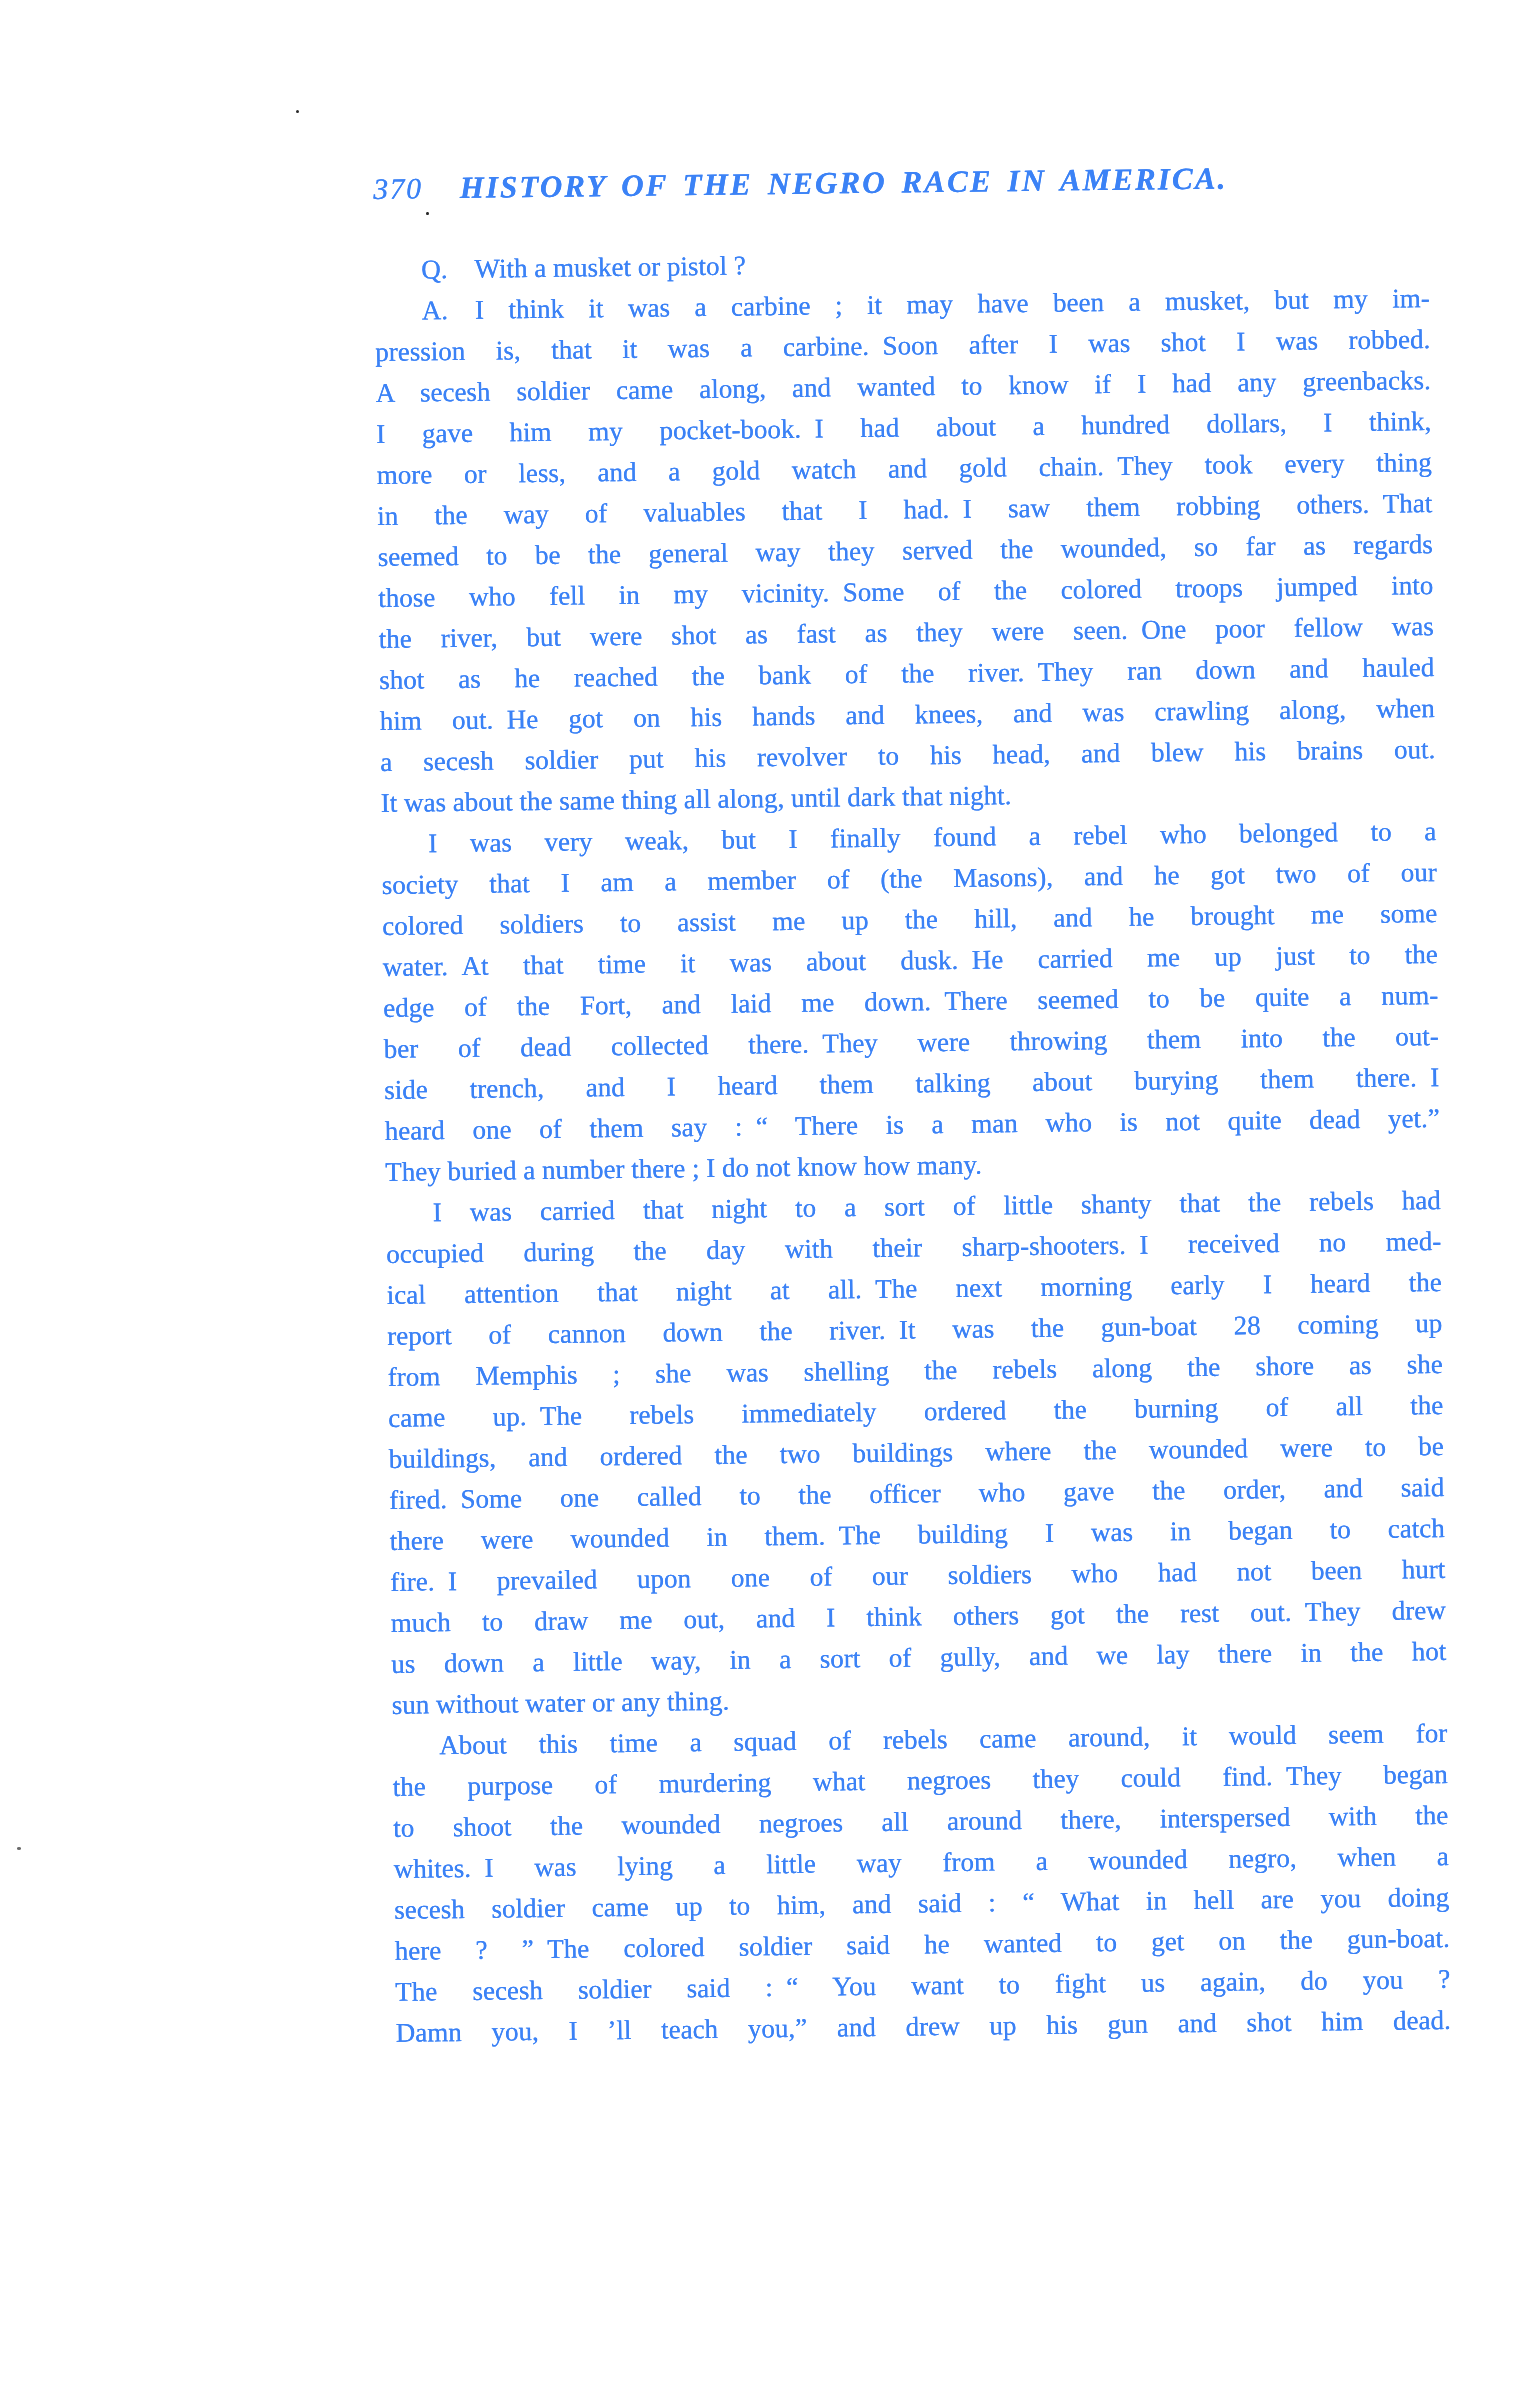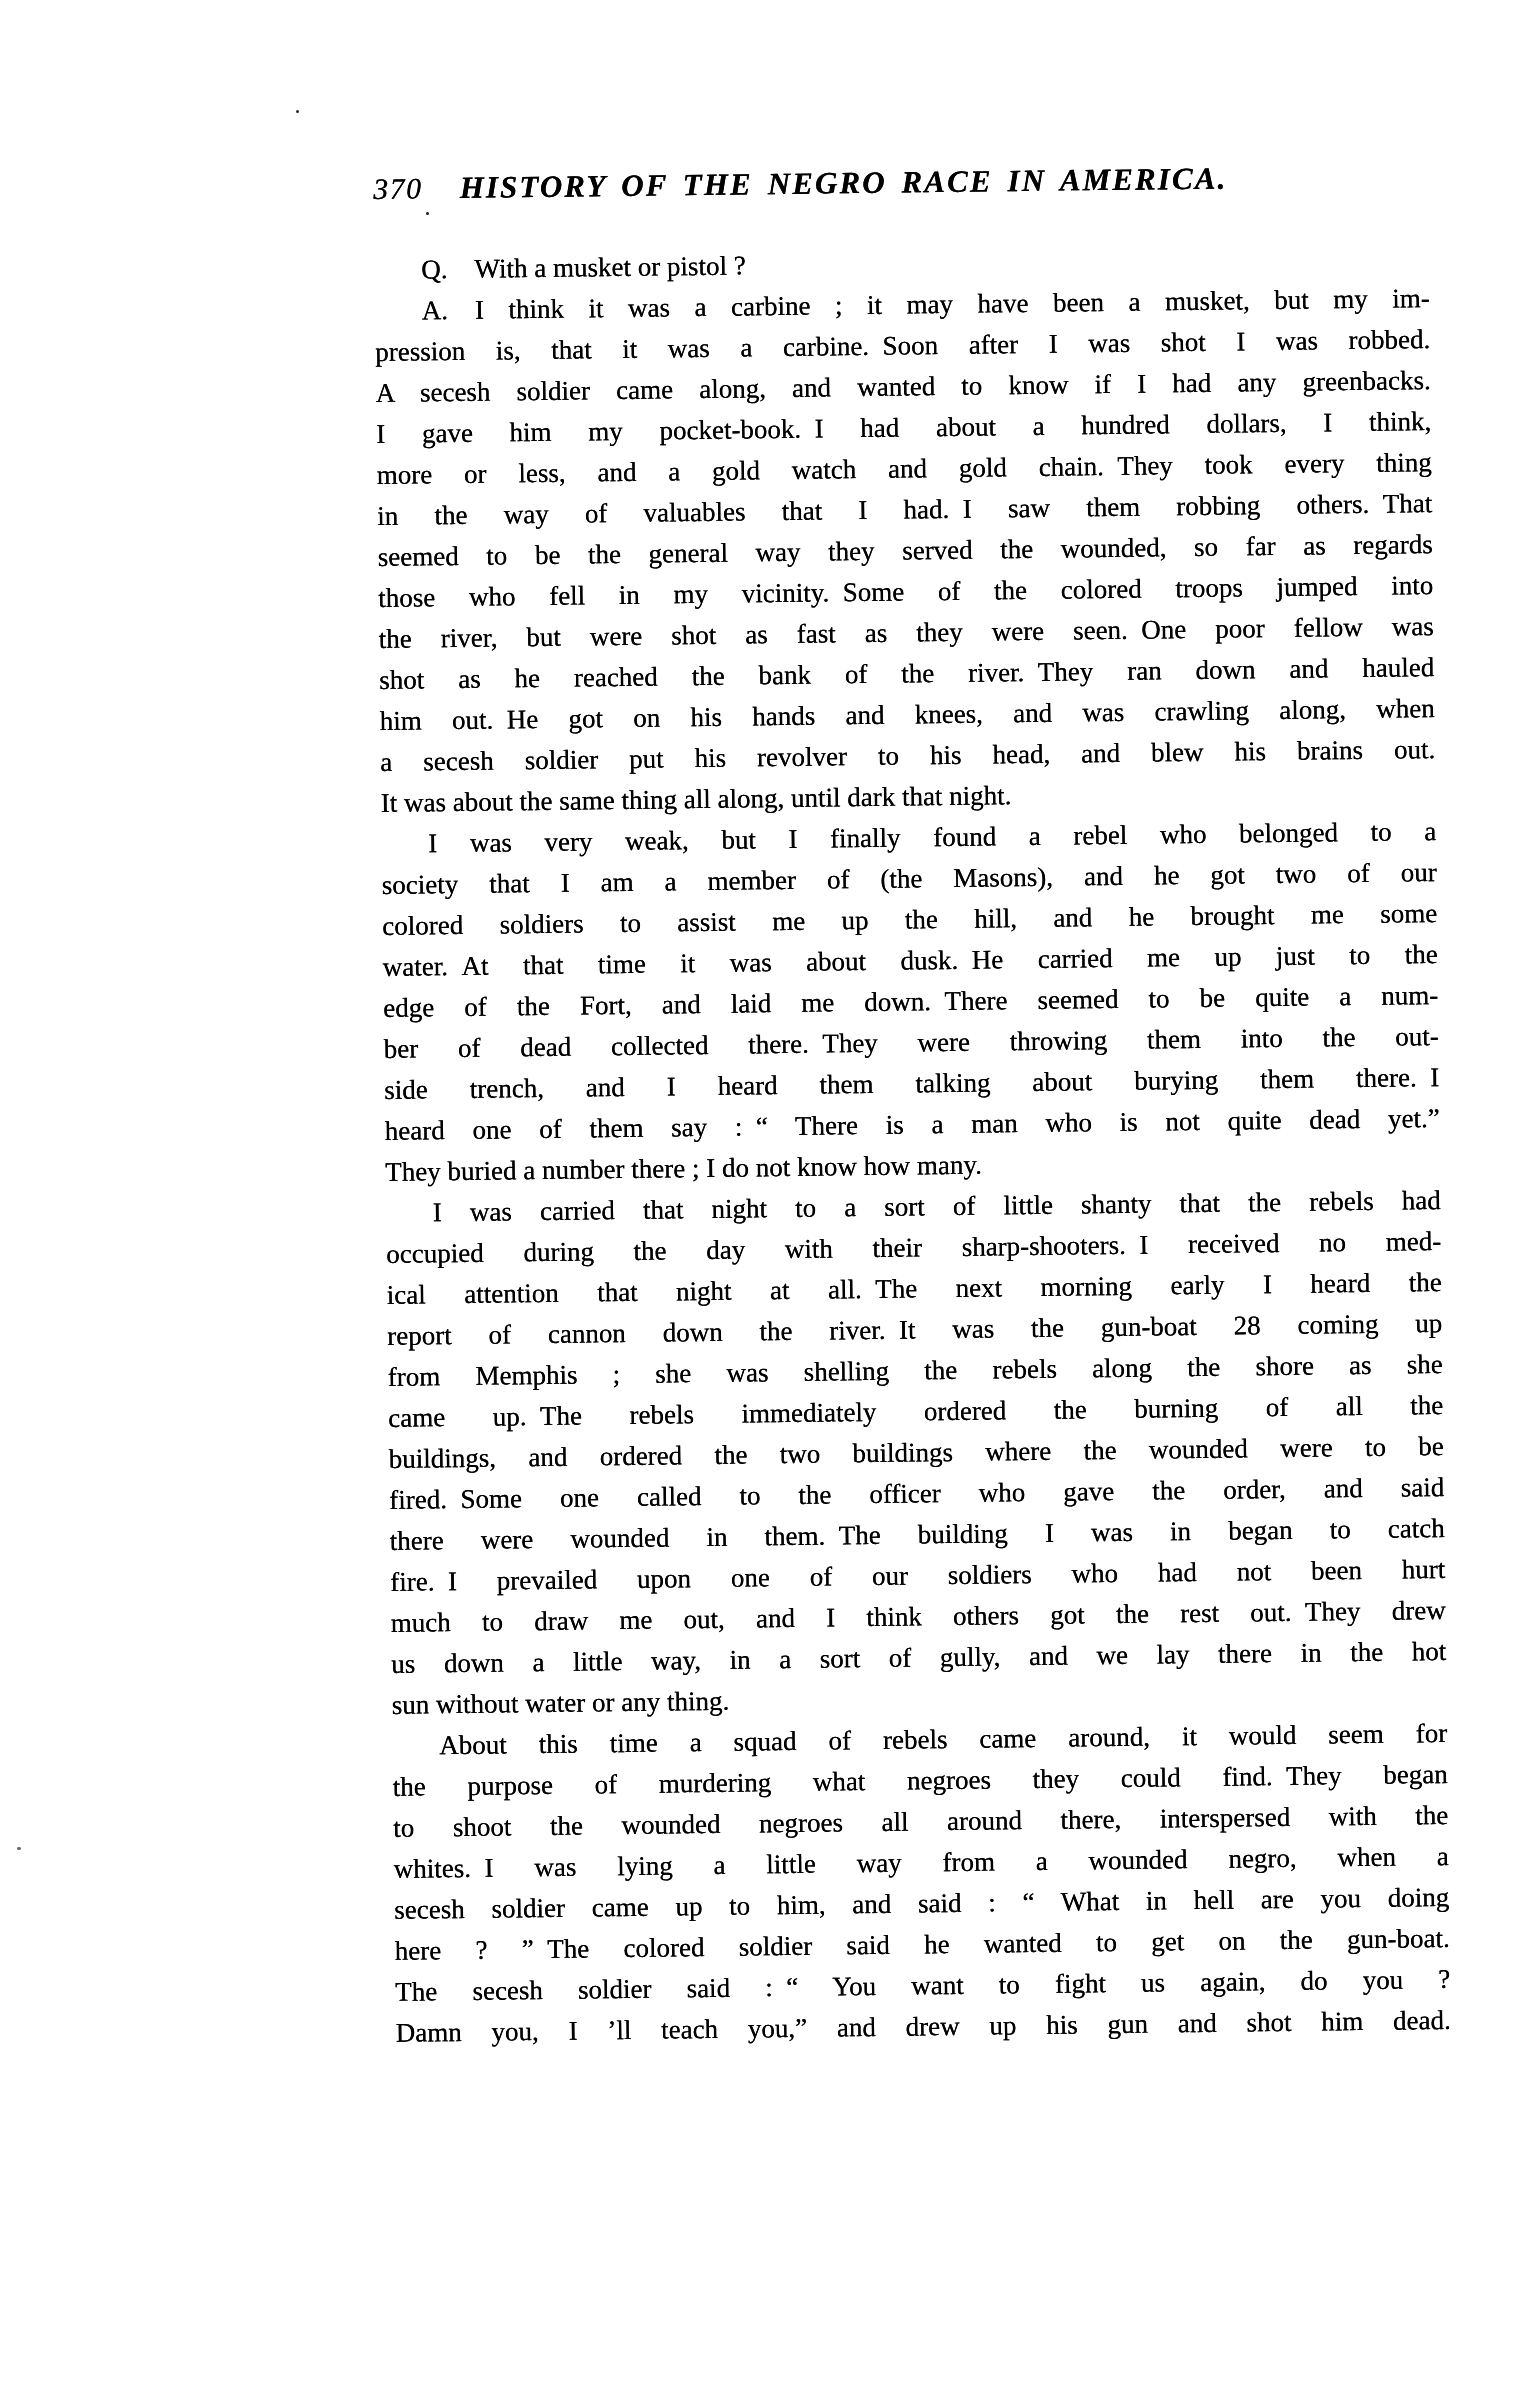--- a/index.html
+++ b/index.html
@@ -7,21 +7,21 @@
     padding: 0;
     background: #e8e8e8;
   }
   .page {
     position: relative;
     width: 1517px;
     height: 2401px;
     background: #ffffff;
     overflow: hidden;
     font-family: "Liberation Serif", serif;
-    color: #000000;
+    color: #3b82f6;
   }
   .scan-content {
     position: absolute;
     left: 373px;
     top: 171px;
     width: 1055px;
     transform: rotate(-0.7deg);
     transform-origin: 0 0;
   }
   .header {

